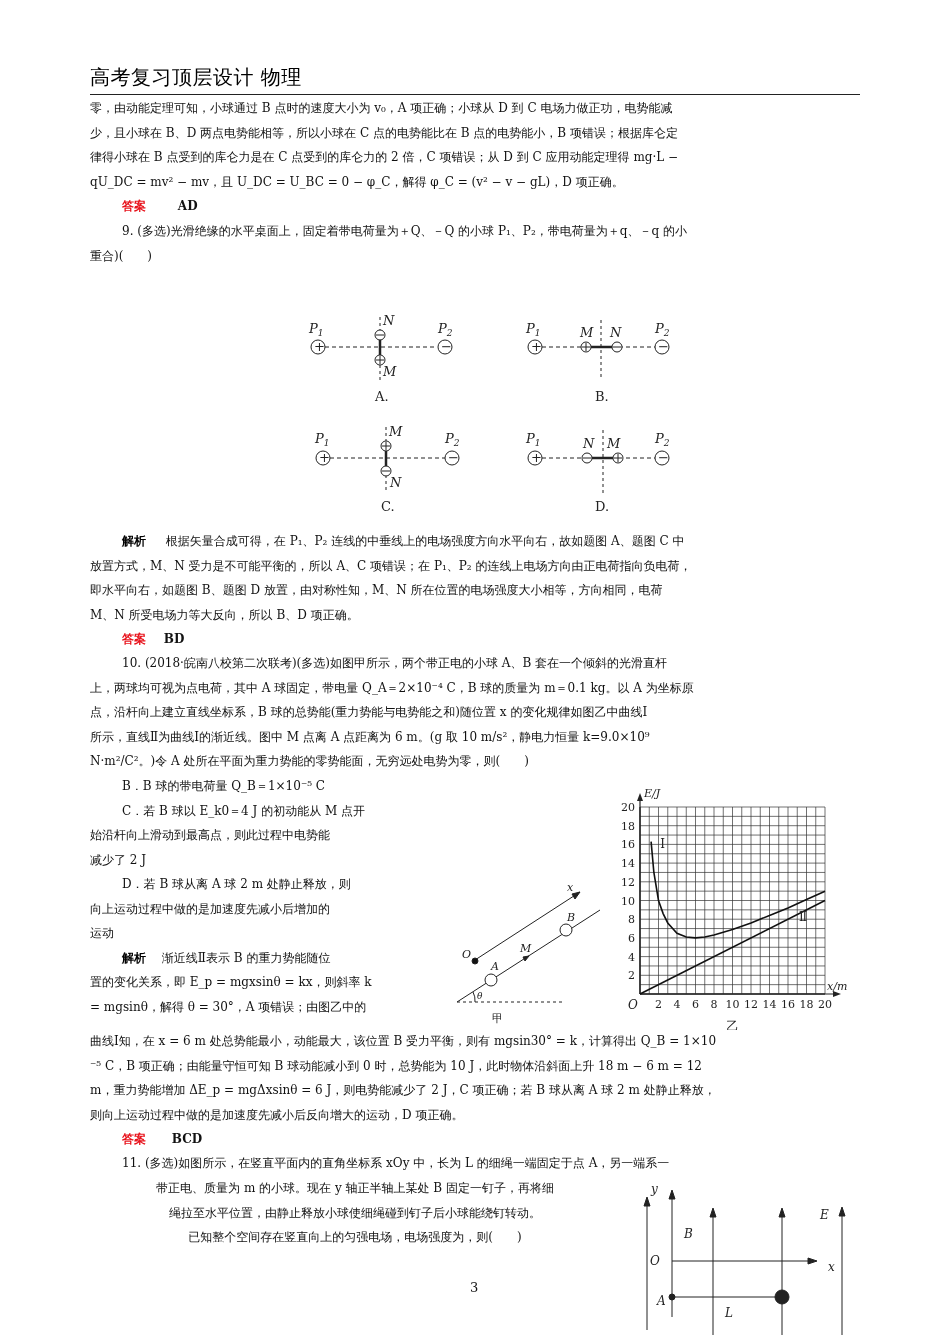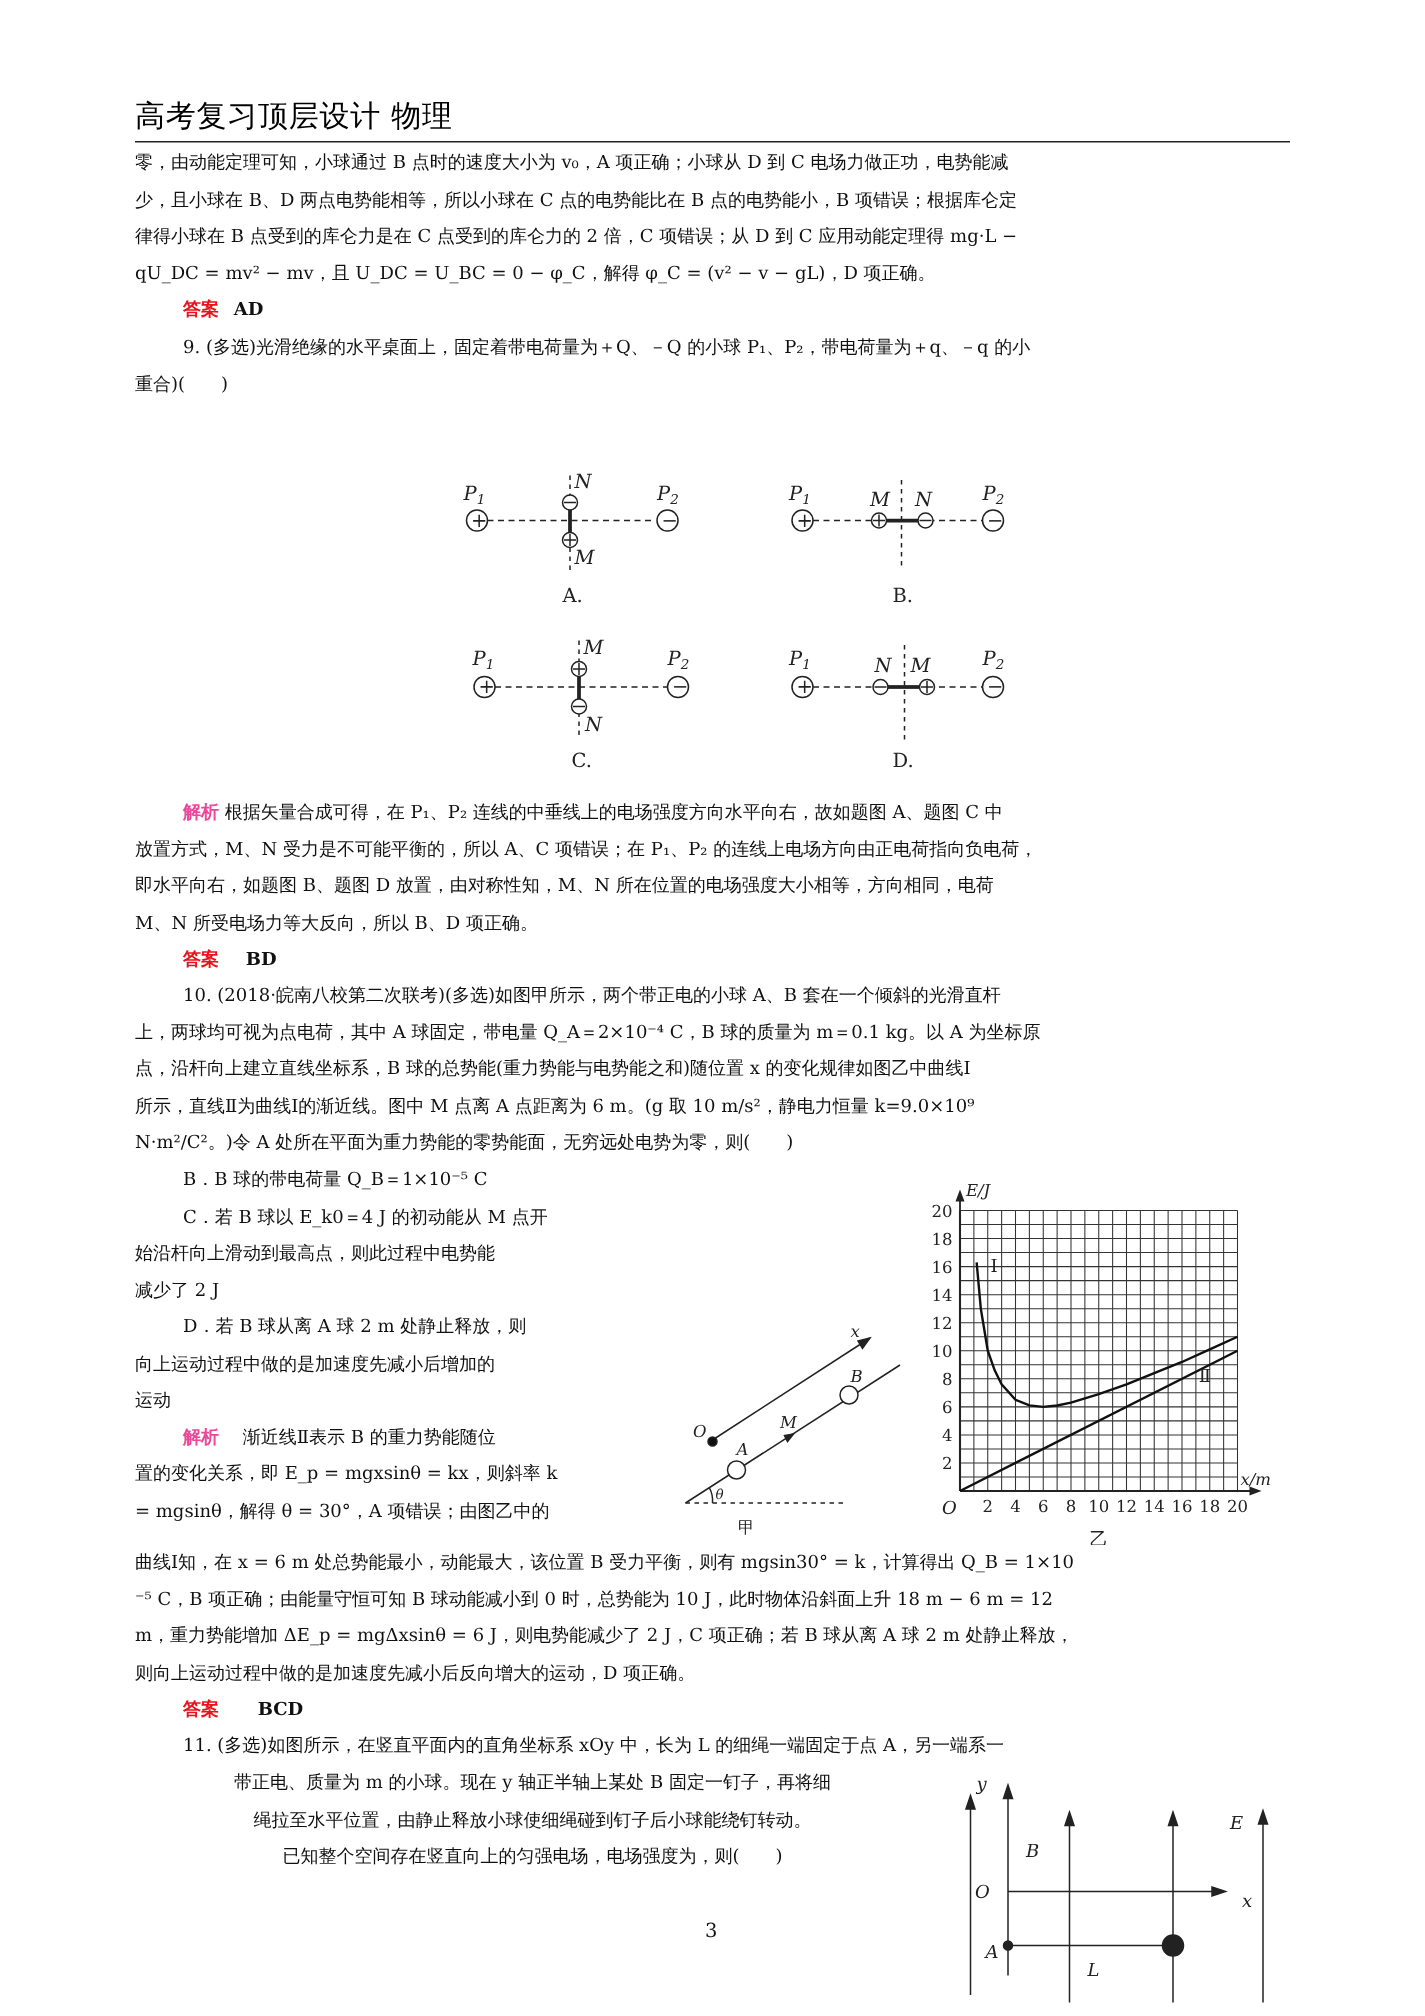--- a/index.html
+++ b/index.html
@@ -5,39 +5,39 @@
   html, body { margin:0; padding:0; background:#fff; }
   body { width:950px; height:1344px; position:relative; overflow:hidden;
          font-family:"DejaVu Serif", "Liberation Serif", serif; color:#111; }
   .hdr { position:absolute; left:90px; top:64px; width:770px; height:30px;
          border-bottom:1.5px solid #222; font-family:"DejaVu Sans", sans-serif;
          font-size:20px; color:#000000; font-weight:300; letter-spacing:0.5px; }
   .p { position:absolute; font-size:12px; line-height:24.5px; }
   .full { left:90px; width:770px; text-align:justify; }
   .ind { text-indent:32px; }
   .lbl-red { color:#e8141d; font-weight:bold; }
-  .lbl-blue { color:#ec4899; font-weight:bold; }
+  .lbl-blue { color:#000000; font-weight:bold; }
   b { font-weight:bold; }
   .fig { position:absolute; }
   .pageno { position:absolute; left:470px; top:1280px; font-size:13px; }
   svg text { font-family:"DejaVu Serif", serif; }
 </style>
 </head>
 <body>
 
 <div class="hdr">高考复习顶层设计  物理</div>
 
 <div class="p full" style="top:96px;">
   <div>零，由动能定理可知，小球通过 B 点时的速度大小为 v₀，A 项正确；小球从 D 到 C 电场力做正功，电势能减</div>
   <div>少，且小球在 B、D 两点电势能相等，所以小球在 C 点的电势能比在 B 点的电势能小，B 项错误；根据库仑定</div>
   <div>律得小球在 B 点受到的库仑力是在 C 点受到的库仑力的 2 倍，C 项错误；从 D 到 C 应用动能定理得 mg·L −</div>
   <div>qU_DC = mv² − mv，且 U_DC = U_BC = 0 − φ_C，解得 φ_C = (v² − v − gL)，D 项正确。</div>
   <div style="padding-left:32px">
     <span class="lbl-red">答案</span>
-    <b style="margin-left:6px">AD</b>
+    <b style="margin-left:28px">AD</b>
   </div>
 </div>
 
 <div class="p full" style="top:219px;">
   <div class="ind">9. (多选)光滑绝缘的水平桌面上，固定着带电荷量为＋Q、－Q 的小球 P₁、P₂，带电荷量为＋q、－q 的小</div>
   <div>重合)(　　)</div>
 </div>
 
 <svg class="fig" style="left:295px;top:305px" width="400" height="215">
   <g font-style="italic" font-size="13" stroke="#222" fill="none">
@@ -120,21 +120,21 @@
     <text x="360" y="138" fill="#222" stroke="none">P<tspan font-size="9" dy="3">2</tspan></text>
     <text x="288" y="143" fill="#222" stroke="none">N</text>
     <text x="312" y="143" fill="#222" stroke="none">M</text>
     <text x="300" y="206" font-style="normal" fill="#222" stroke="none">D.</text>
   </g>
 </svg>
 
 <div class="p full" style="top:529px;">
   <div class="ind">
     <span class="lbl-blue">解析</span>
-    <span style="margin-left:0">根据矢量合成可得，在 P₁、P₂ 连线的中垂线上的电场强度方向水平向右，故如题图 A、题图 C 中</span>
+    <span style="margin-left:16px">根据矢量合成可得，在 P₁、P₂ 连线的中垂线上的电场强度方向水平向右，故如题图 A、题图 C 中</span>
   </div>
   <div>放置方式，M、N 受力是不可能平衡的，所以 A、C 项错误；在 P₁、P₂ 的连线上电场方向由正电荷指向负电荷，</div>
   <div>即水平向右，如题图 B、题图 D 放置，由对称性知，M、N 所在位置的电场强度大小相等，方向相同，电荷</div>
   <div>M、N 所受电场力等大反向，所以 B、D 项正确。</div>
   <div style="padding-left:32px">
     <span class="lbl-red">答案</span>
     <b style="margin-left:14px">BD</b>
   </div>
 </div>
 

